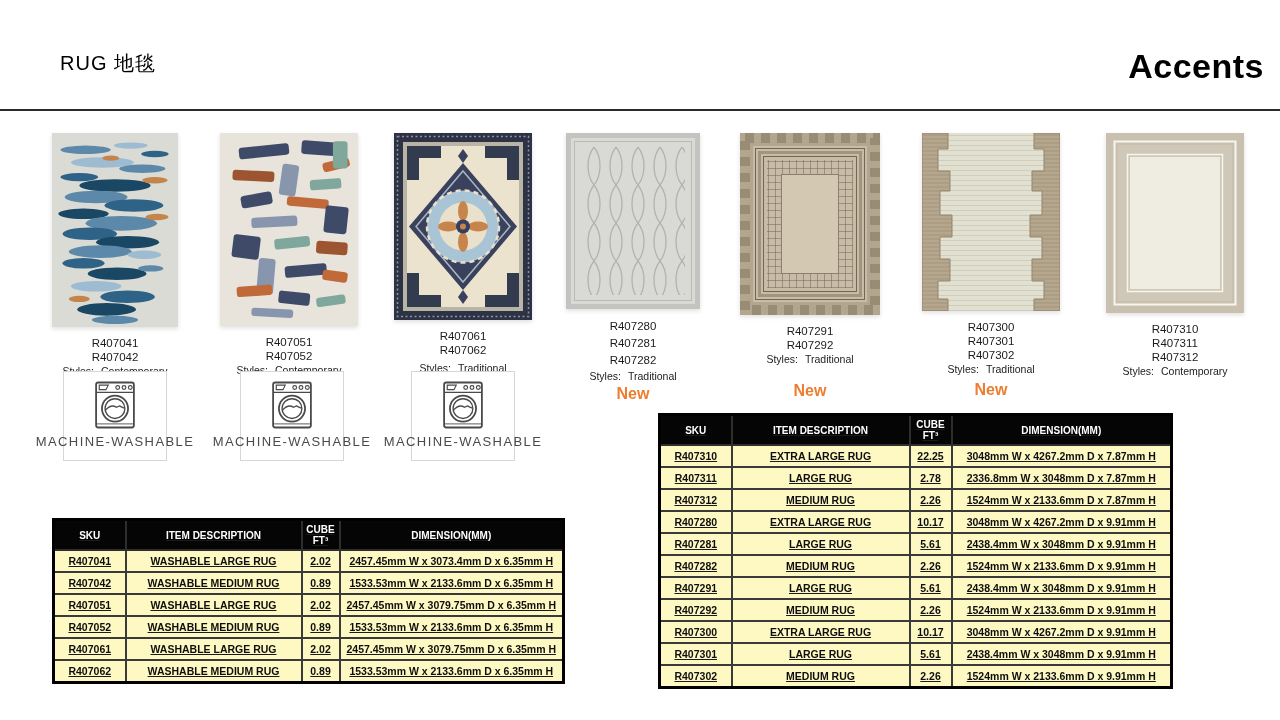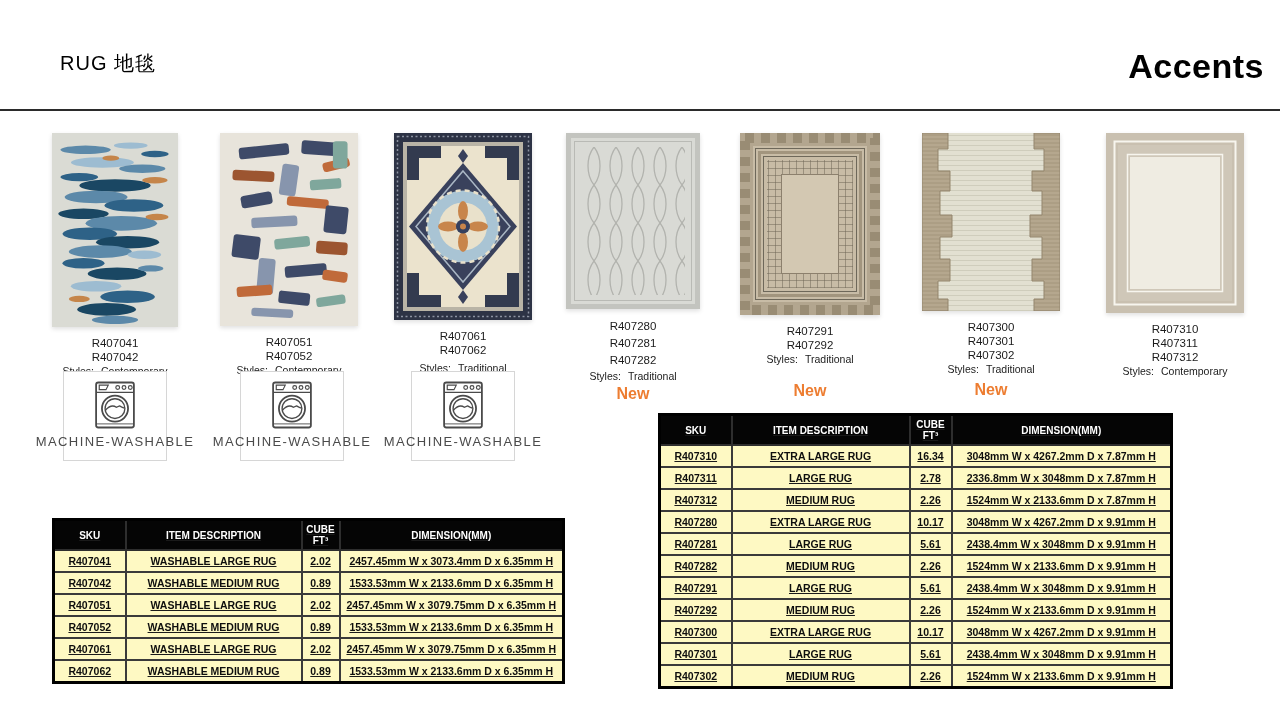--- a/index.html
+++ b/index.html
@@ -365,21 +365,21 @@
       <th>SKU</th>
       <th>ITEM DESCRIPTION</th>
       <th style="white-space:normal;">CUBE FT³</th>
       <th>DIMENSION(MM)</th>
     </tr>
   </thead>
   <tbody>
     <tr>
         <td>R407310</td>
         <td>EXTRA LARGE RUG</td>
-        <td>16.34</td>
+        <td>22.25</td>
         <td>3048mm W x 4267.2mm D x 7.87mm H</td>
       </tr>
     <tr>
         <td>R407311</td>
         <td>LARGE RUG</td>
         <td>2.78</td>
         <td>2336.8mm W x 3048mm D x 7.87mm H</td>
       </tr>
     <tr>
         <td>R407312</td>

